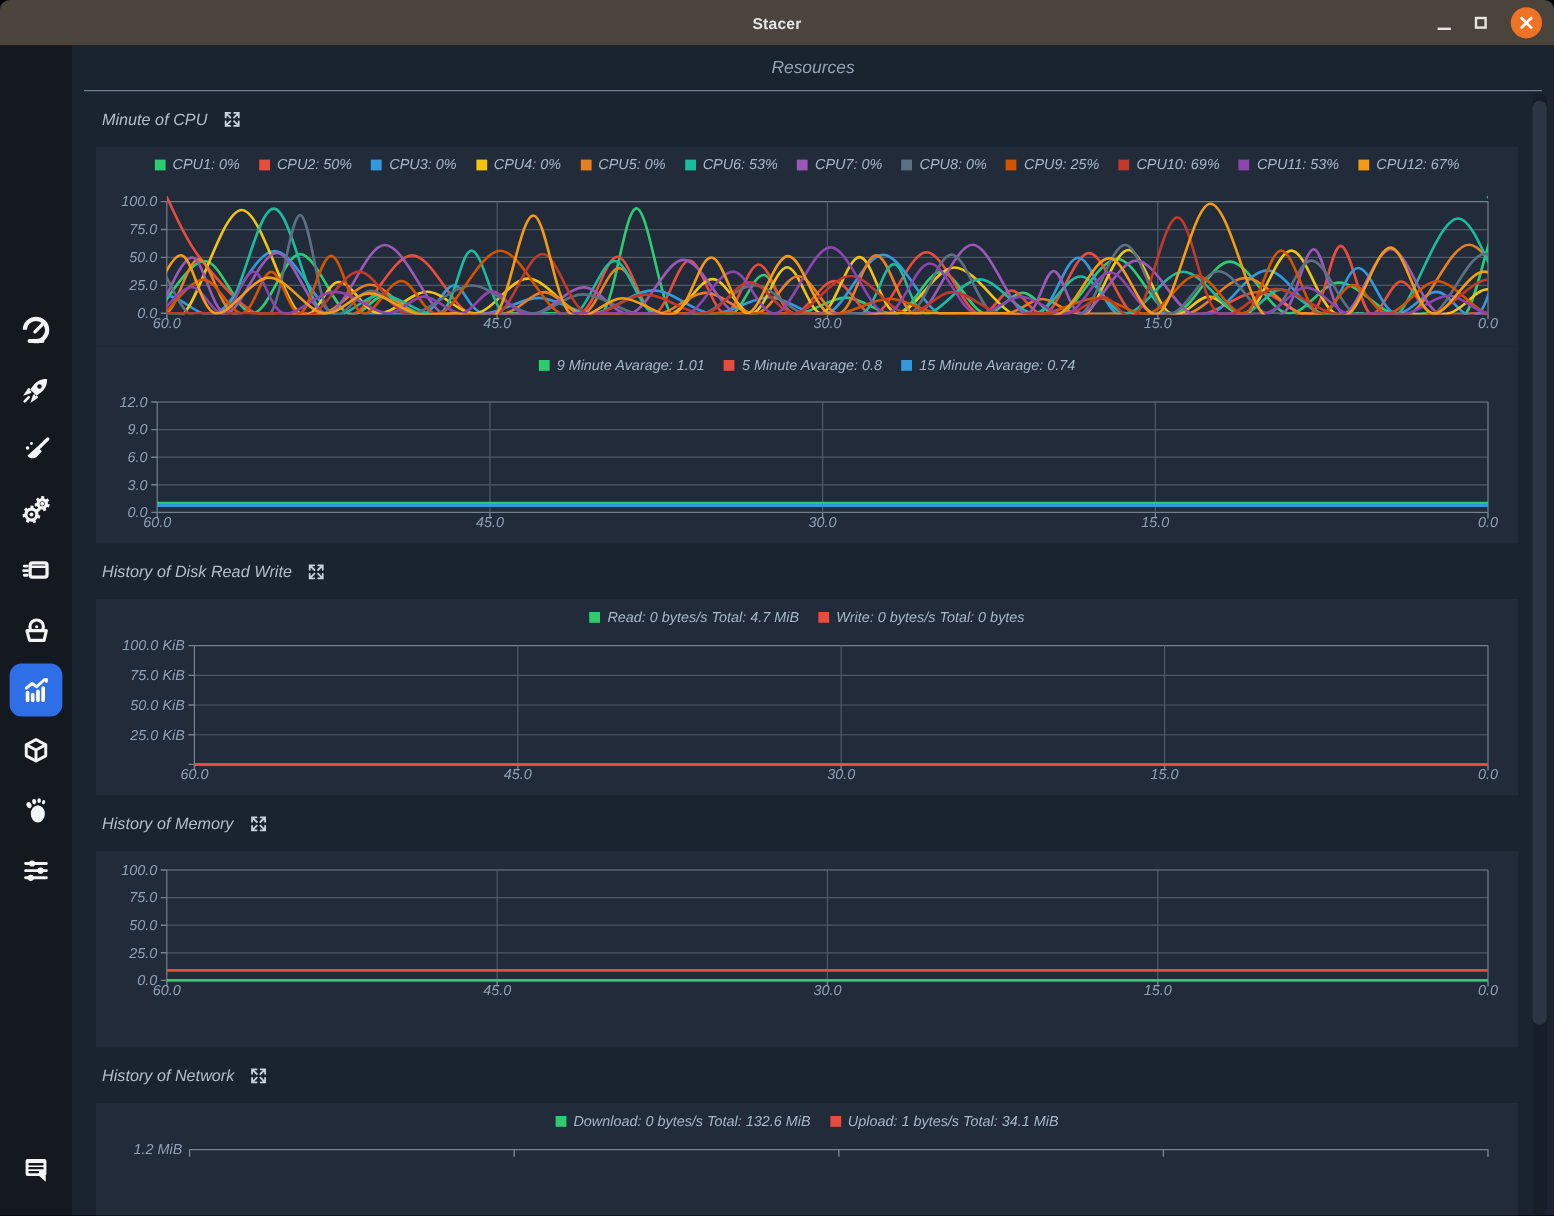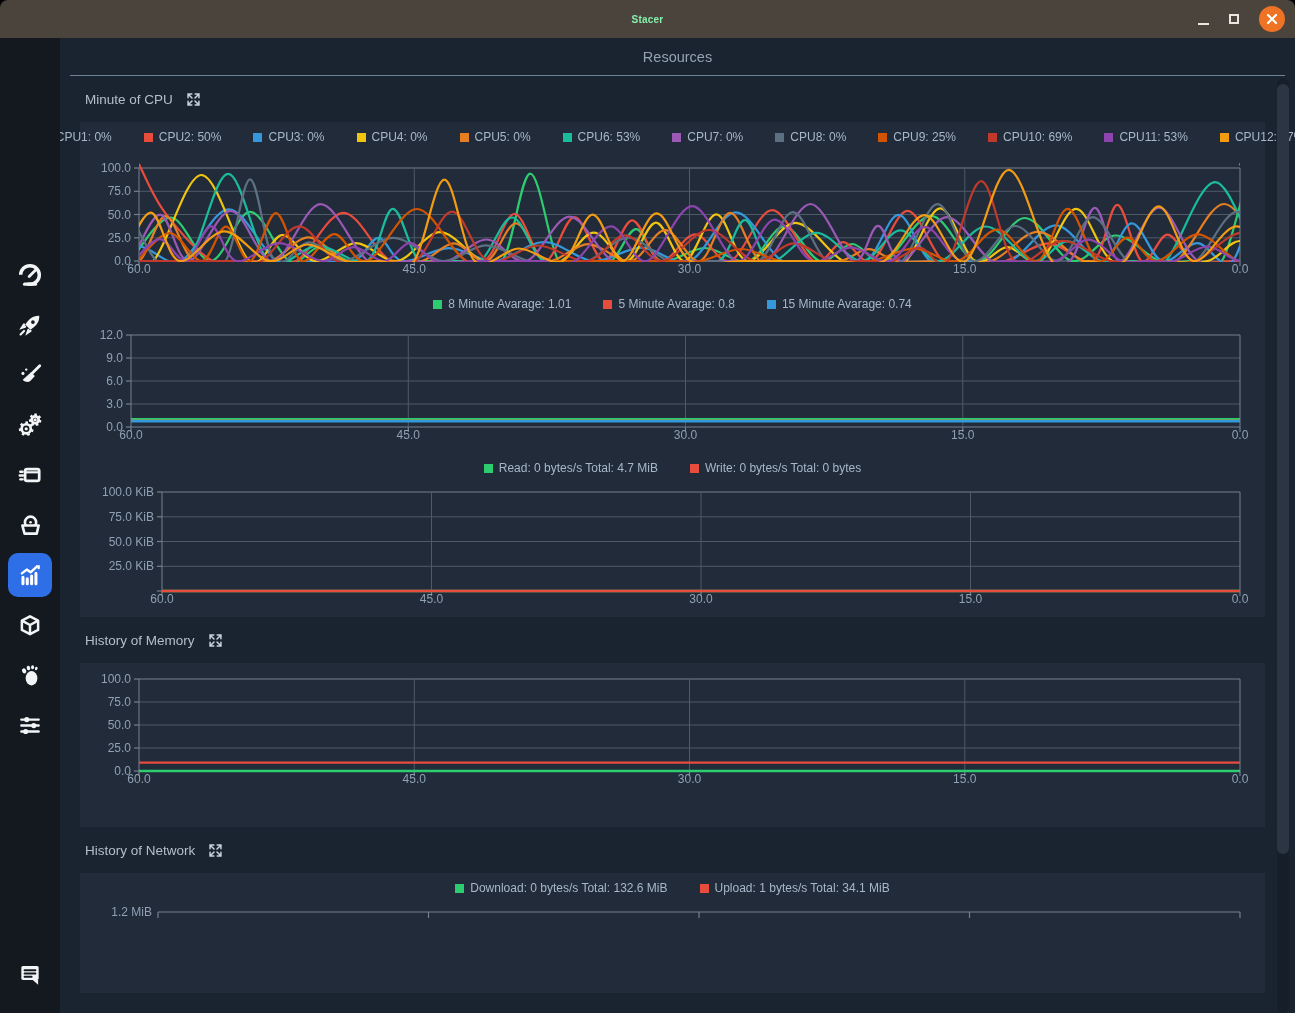--- a/index.html
+++ b/index.html
@@ -1,45 +1,45 @@
 <!DOCTYPE html>
 <html style="--titlebar: #4a443d; --close: #ee7324; --accent: #2e6fe8; --sidebar: #14191f; --page: #1a2330; --panel: #212b3a; --titletext: #b3bfca; --legendtext: #a6b8c8;"><head>
 <meta charset="utf-8">
 <style>
   html,body{margin:0;padding:0;width:1295px;height:1013px;background:#000;overflow:hidden;
     font-family:"Liberation Sans","DejaVu Sans",sans-serif;-webkit-font-smoothing:antialiased;}
   *{box-sizing:border-box;}
   
   .titlebar{height:38px;background:var(--titlebar);border-radius:8px 8px 0 0;
     display:flex;align-items:center;justify-content:center;position:relative;}
-  .titlebar-title{font-weight:bold;font-size:10px;color:#86efac;letter-spacing:.2px;}
+  .titlebar-title{font-weight:bold;font-size:13px;color:#e5e5e5;letter-spacing:.2px;}
   .window-controls{position:absolute;right:10px;top:0;height:100%;display:flex;align-items:center;gap:20px;}
   .wc-min{width:11px;height:2px;background:#e9e6e1;margin-top:9px;}
   .wc-max{width:10px;height:10px;border:2px solid #e9e6e1;}
   .wc-close{width:26px;height:26px;border-radius:50%;background:var(--close);
     display:flex;align-items:center;justify-content:center;}
   
   .app{display:flex;height:975px;}
   .sidebar{width:60px;background:var(--sidebar);position:relative;flex:none;}
   .sidebar-items{padding-top:212px;display:flex;flex-direction:column;}
   .side-item{width:60px;height:50px;display:flex;align-items:center;justify-content:center;}
   .side-pill{width:44px;height:44px;border-radius:10px;display:flex;align-items:center;justify-content:center;}
   .side-item.active .side-pill{background:var(--accent);}
   .side-item svg{display:block;}
   .sidebar-bottom{position:absolute;bottom:14px;left:0;width:60px;display:flex;justify-content:center;}
   
-  .content{flex:1;background:var(--page);position:relative;overflow:hidden;}
+  .content{flex:1;background:var(--page);position:relative;overflow:hidden;font-style:italic;}
   .page-header{height:37px;display:flex;align-items:center;justify-content:center;
     color:#93a3b3;font-size:14.5px;}
   .divider{margin:0 10px;border-top:1px solid #7f94a9;opacity:.85;}
   .section-title{height:46px;display:flex;align-items:center;padding-left:25px;gap:13px;
     color:var(--titletext);font-size:13.5px;}
   .expand-btn{display:flex;align-items:center;}
   .panel{margin-left:20px;margin-right:30px;background:var(--panel);}
-  .legend{height:30px;display:flex;align-items:center;justify-content:center;gap:32px;
+  .legend{height:30px;display:flex;align-items:center;justify-content:center;gap:16px;
     font-size:12px;color:var(--legendtext);white-space:nowrap;}
   .legend-item{display:inline-flex;align-items:center;}
   .sw{display:inline-block;width:9px;height:9px;margin-right:6px;flex:none;}
   svg.chart{display:block;}
   
   .scrollbar{position:absolute;top:40px;bottom:0;right:6px;width:12px;background:#161e29;border-radius:6px;}
   .scroll-thumb{position:absolute;top:6px;left:0;width:12px;height:770px;background:#2b3543;border-radius:6px;}
 </style>
 </head>
 <body>
@@ -301,21 +301,21 @@
               <path d="M53.7 109.0C58.1 105.4 71.2 87.2 80.0 87.2C88.8 87.2 97.7 111.1 106.3 109.0C114.8 106.9 123.0 74.4 131.3 74.4C139.6 74.4 145.0 106.2 156.3 109.0C167.6 111.8 184.9 91.2 199.2 91.2C213.5 91.2 229.8 108.3 242.1 109.0C254.5 109.7 262.9 95.2 273.3 95.2C283.6 95.2 294.9 109.7 304.4 109.0C313.9 108.3 321.6 90.8 330.2 90.8C338.8 90.8 344.7 106.0 355.9 109.0C367.2 112.0 383.7 109.0 397.6 109.0C411.4 109.0 427.6 109.0 439.2 109.0C450.8 109.0 457.8 109.0 467.1 109.0C476.5 109.0 484.5 114.8 495.1 109.0C505.7 103.2 519.0 74.4 531.0 74.4C543.0 74.4 553.4 112.4 566.9 109.0C580.4 105.6 597.1 54.2 612.2 54.2C627.4 54.2 643.8 106.8 657.6 109.0C671.3 111.2 682.3 67.6 694.7 67.6C707.1 67.6 719.2 104.4 731.9 109.0C744.5 113.6 757.9 95.3 770.9 95.3C783.9 95.3 797.5 112.4 809.9 109.0C822.3 105.6 833.4 75.1 845.2 75.1C856.9 75.1 866.6 103.4 880.4 109.0C894.2 114.6 912.0 109.0 927.8 109.0C943.5 109.0 961.7 112.6 975.1 109.0C988.5 105.4 997.3 87.7 1008.4 87.7C1019.4 87.7 1031.7 105.4 1041.6 109.0C1051.5 112.6 1058.9 109.0 1067.5 109.0C1076.2 109.0 1083.5 111.4 1093.5 109.0C1103.5 106.6 1116.2 94.5 1127.6 94.5C1138.9 94.5 1150.7 109.7 1161.7 109.0C1172.6 108.3 1182.8 90.0 1193.3 90.0C1203.9 90.0 1219.7 105.8 1225.0 109.0" fill="none" stroke="#8e44ad" stroke-width="2.2" stroke-linecap="round" clip-path="url(#clip-cpu)"></path>
               <path d="M42.1 109.0C46.9 101.0 61.1 60.7 70.7 60.7C80.2 60.7 87.0 105.9 99.2 109.0C111.5 112.1 129.2 79.4 144.3 79.4C159.3 79.4 175.4 106.8 189.3 109.0C203.1 111.2 214.8 92.5 227.5 92.5C240.3 92.5 253.7 106.3 265.8 109.0C277.9 111.7 288.6 109.0 299.9 109.0C311.3 109.0 323.3 122.6 334.1 109.0C344.8 95.4 354.3 27.6 364.4 27.6C374.6 27.6 382.4 97.5 394.8 109.0C407.2 120.5 424.1 96.5 438.8 96.5C453.5 96.5 470.5 114.7 482.8 109.0C495.1 103.3 502.8 62.6 512.8 62.6C522.8 62.6 532.2 109.2 542.8 109.0C553.4 108.8 565.3 61.4 576.6 61.4C587.8 61.4 596.5 101.1 610.4 109.0C624.3 116.9 643.5 109.0 660.1 109.0C676.6 109.0 693.6 109.0 709.7 109.0C725.9 109.0 741.1 109.0 756.7 109.0C772.4 109.0 789.0 116.6 803.7 109.0C818.4 101.4 831.0 63.1 844.6 63.1C858.3 63.1 871.6 116.6 885.6 109.0C899.6 101.4 914.4 17.8 928.7 17.8C943.1 17.8 958.6 93.8 971.9 109.0C985.1 124.2 996.1 109.0 1008.2 109.0C1020.2 109.0 1032.7 118.1 1044.4 109.0C1056.2 99.9 1067.3 54.3 1078.8 54.3C1090.2 54.3 1100.1 105.7 1113.2 109.0C1126.2 112.3 1142.3 74.4 1156.8 74.4C1171.4 74.4 1193.3 103.2 1200.5 109.0" fill="none" stroke="#f39c12" stroke-width="2.2" stroke-linecap="round" clip-path="url(#clip-cpu)"></path>
             </svg>
           </div>
         </section>
         <section>
           <div class="panel" style="height:164px">
             <div class="legend">
               <span class="legend-item">
                 <span class="sw" style="background:#2ecc71"></span>
-                <span>8 Minute Avarage: 1.01</span>
+                <span>9 Minute Avarage: 1.01</span>
               </span>
               <span class="legend-item">
                 <span class="sw" style="background:#e74c3c"></span>
                 <span>5 Minute Avarage: 0.8</span>
               </span>
               <span class="legend-item">
                 <span class="sw" style="background:#3498db"></span>
                 <span>15 Minute Avarage: 0.74</span>
               </span>
             </div>
@@ -353,20 +353,28 @@
               <path d="M1160.0 16V108" stroke="#76818f" stroke-width="1" fill="none"></path>
               <path d="M1160.0 108v5" stroke="#76818f" stroke-width="1.2"></path>
               <text x="1160.0" y="120" text-anchor="middle" font-size="12" fill="#8fa1b3">0.0</text>
               <path d="M51 100.3H1160" fill="none" stroke="#2ecc71" stroke-width="2.4"></path>
               <path d="M51 101.9H1160" fill="none" stroke="#e74c3c" stroke-width="2.4"></path>
               <path d="M51 102.3H1160" fill="none" stroke="#3498db" stroke-width="2.4"></path>
             </svg>
           </div>
         </section>
         <section>
+          <div class="section-title">
+            <span>History of Disk Read Write</span>
+            <span class="expand-btn">
+              <svg width="15" height="15" viewBox="0 0 16 16" fill="none" stroke="#c8d2dd" stroke-width="1.6" stroke-linecap="round">
+                <path d="M9.8 2.2H13.8V6.2M13.6 2.4L9.6 6.4M6.2 2.2H2.2V6.2M2.4 2.4L6.4 6.4M2.2 9.8V13.8H6.2M2.4 13.6L6.4 9.6M13.8 9.8V13.8H9.8M13.6 13.6L9.6 9.6"></path>
+              </svg>
+            </span>
+          </div>
           <div class="panel" style="height:164px">
             <div class="legend">
               <span class="legend-item">
                 <span class="sw" style="background:#2ecc71"></span>
                 <span>Read: 0 bytes/s Total: 4.7 MiB</span>
               </span>
               <span class="legend-item">
                 <span class="sw" style="background:#e74c3c"></span>
                 <span>Write: 0 bytes/s Total: 0 bytes</span>
               </span>

